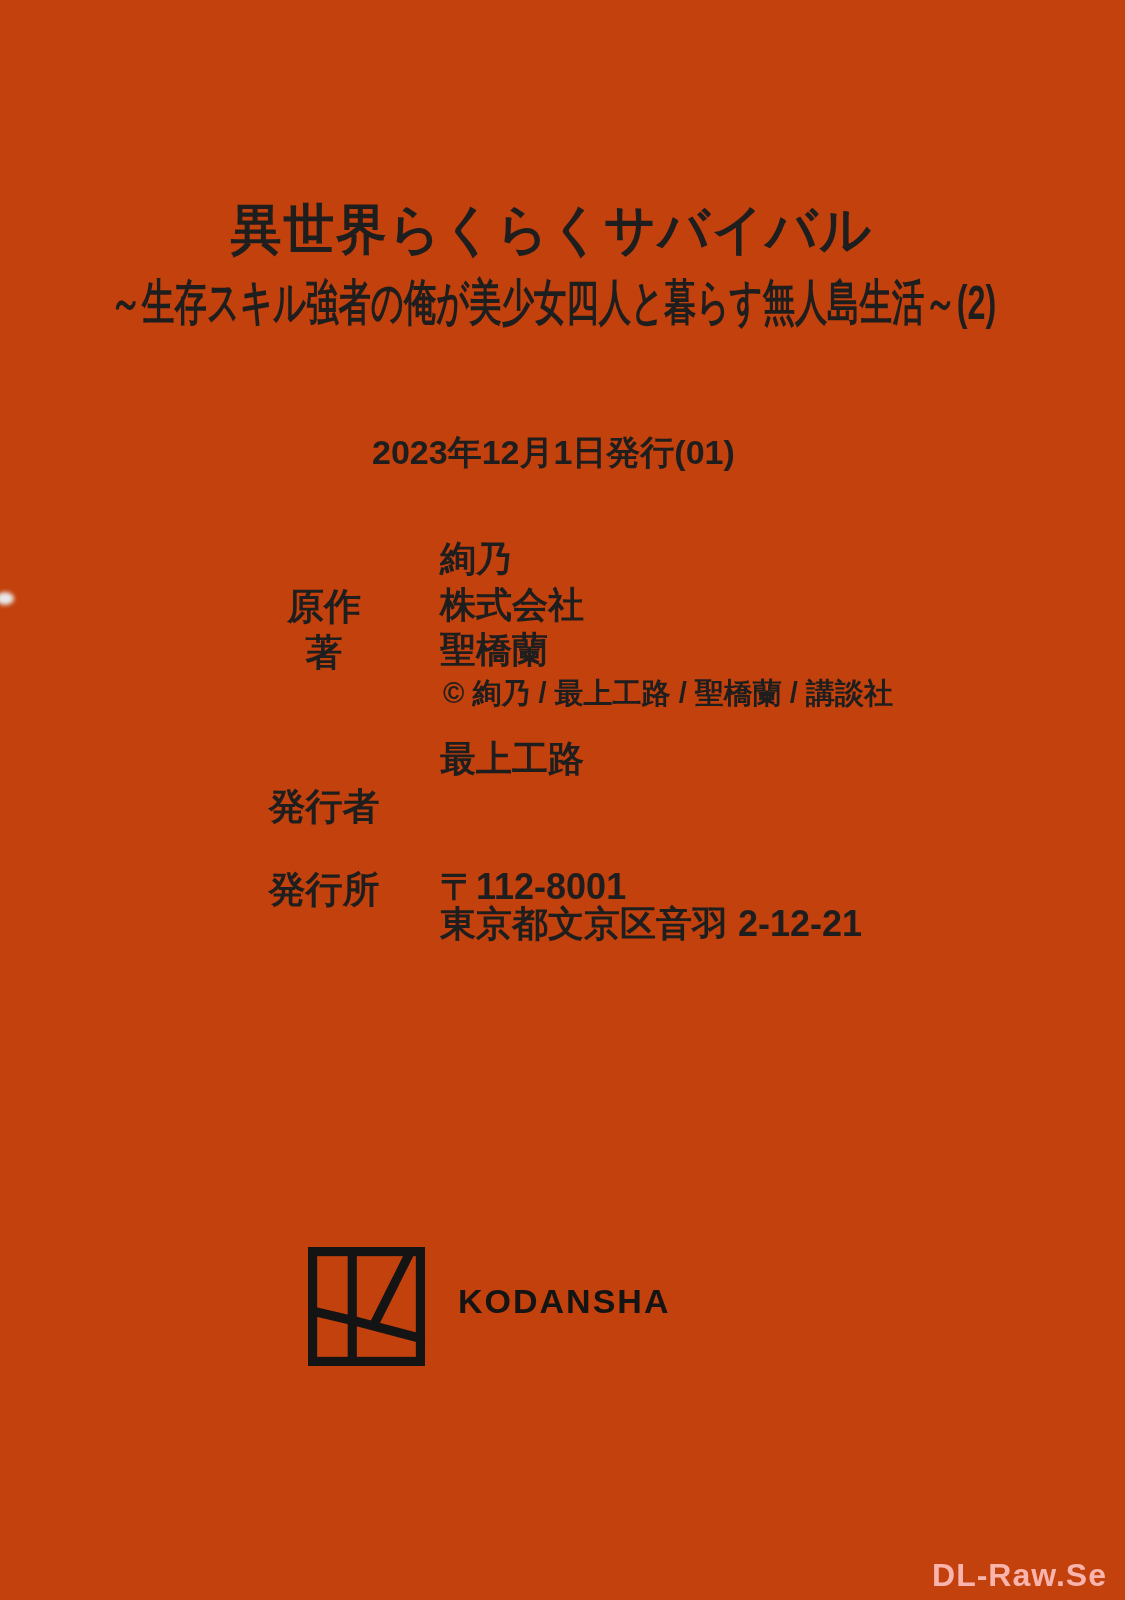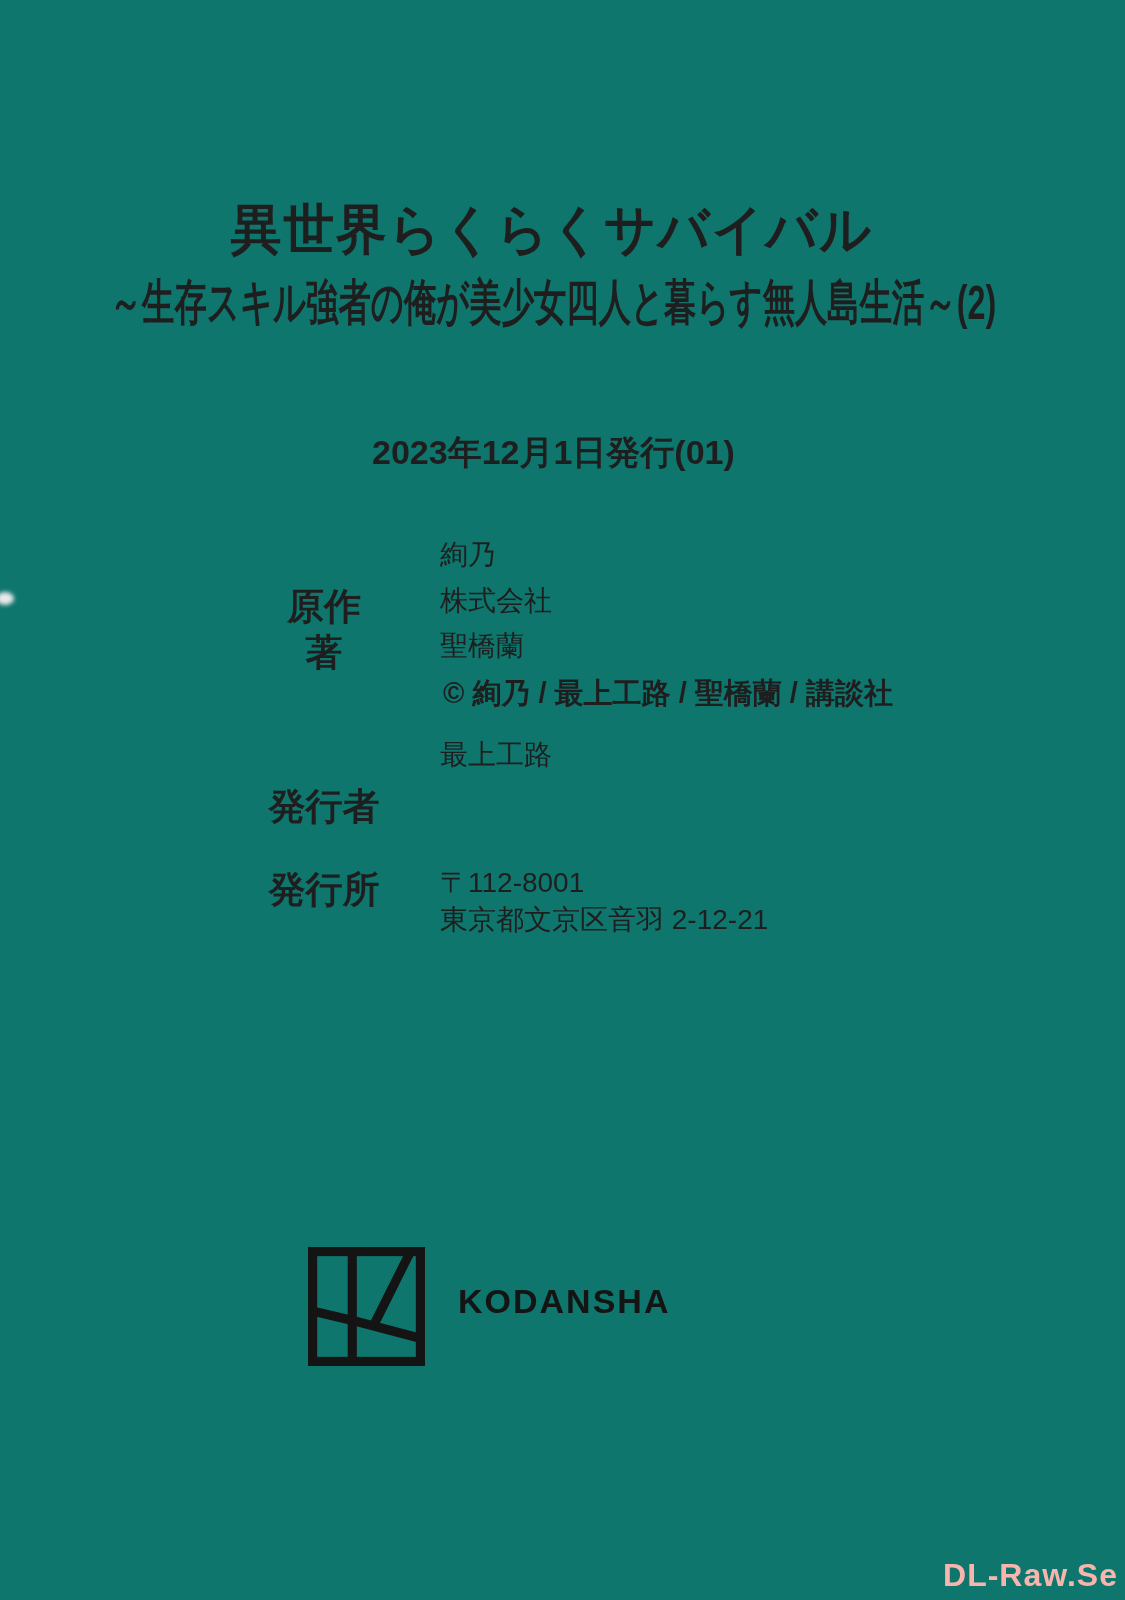--- a/index.html
+++ b/index.html
@@ -5,21 +5,21 @@
   * { margin: 0; padding: 0; box-sizing: border-box; }
   html, body { background: #ffffff; }
   body {
     font-family: "Liberation Sans", "DejaVu Sans", sans-serif;
     color: #1e1e1e;
   }
   .page {
     position: relative;
     width: 1125px;
     height: 1600px;
-    background: #0f766e;
+    background: #c2410c;
     overflow: hidden;
     margin: 0 auto;
   }
   .abs { position: absolute; white-space: nowrap; }
 
   .title {
     top: 201px; left: 552px;
     font-size: 54px; font-weight: 700;
     letter-spacing: 2px; line-height: 1.05;
     transform: translateX(-50%) scaleX(0.94);
@@ -37,42 +37,42 @@
     font-size: 34px; font-weight: 700; margin-top: 19px;
   }
 
   .credit-label {
     left: 268px; width: 112px;
     text-align: center;
     font-size: 37px; font-weight: 700; line-height: 1; margin-top: 47px;
   }
   .credit-value {
     left: 440px;
-    font-size: 28px; font-weight: 400; line-height: 1;
+    font-size: 36px; font-weight: 700; line-height: 1;
   }
   .copyright {
     left: 443px; top: 674px;
     font-size: 29px; font-weight: 700;
   }
 
   .logo-mark {
     left: 308px; top: 1247px;
     width: 117px; height: 119px;
     color: #141414;
   }
   .logo-mark svg { display: block; width: 100%; height: 100%; }
   .logo-wordmark {
     left: 458px; top: 1284px;
     font-size: 34px; font-weight: 700;
     letter-spacing: 2px; line-height: 1;
     color: #141414;
   }
 
   .watermark {
-    right: 7px; top: 1557px;
+    right: 18px; top: 1557px;
     font-size: 32px; font-weight: 700;
     letter-spacing: 1px;
   }
 
   .smudge {
     left: -4px; top: 592px;
     width: 18px; height: 13px;
     background: #e9e9e9;
     border-radius: 50%;
     filter: blur(2px);

